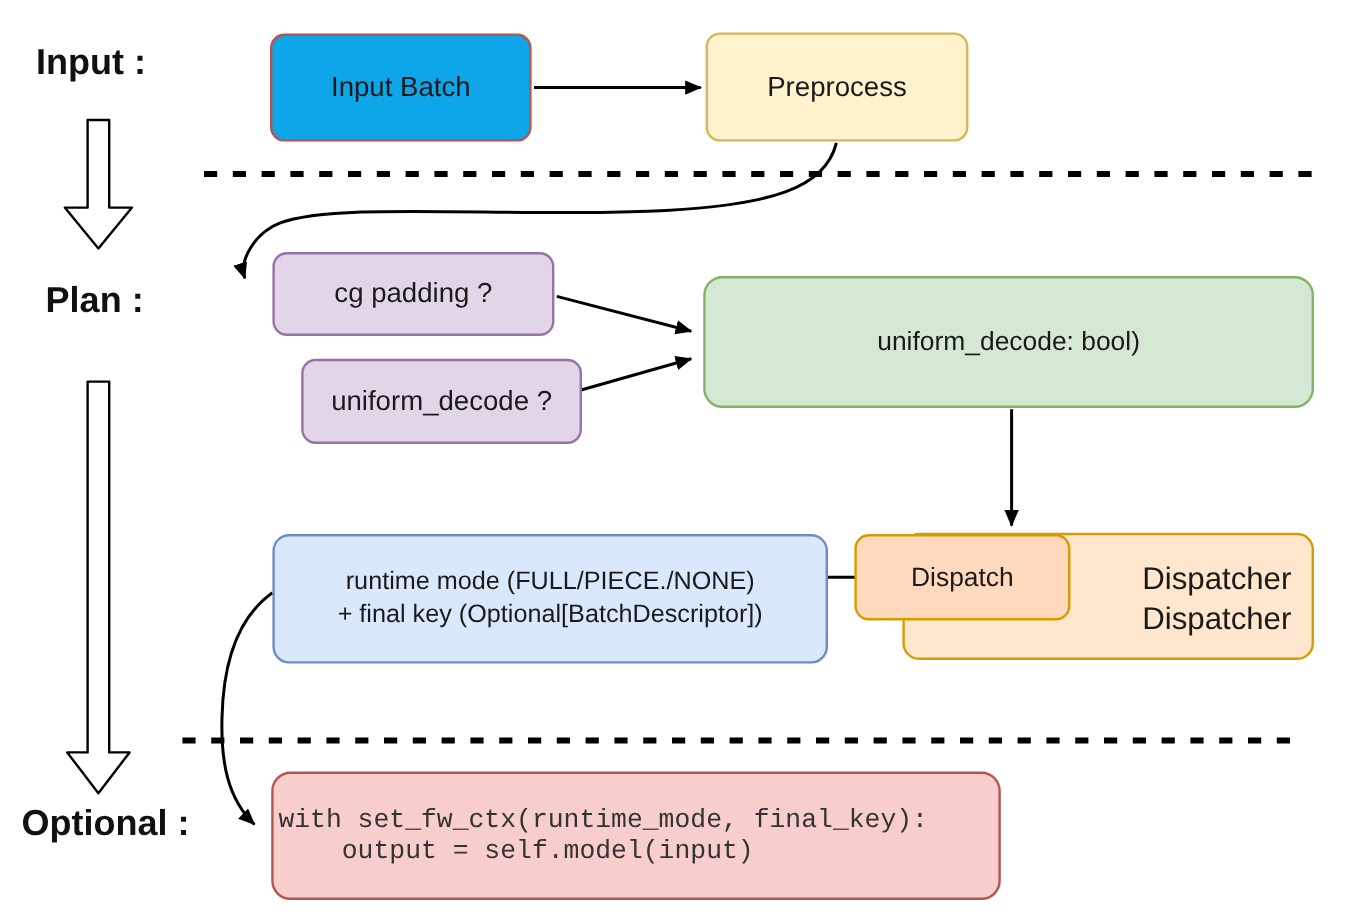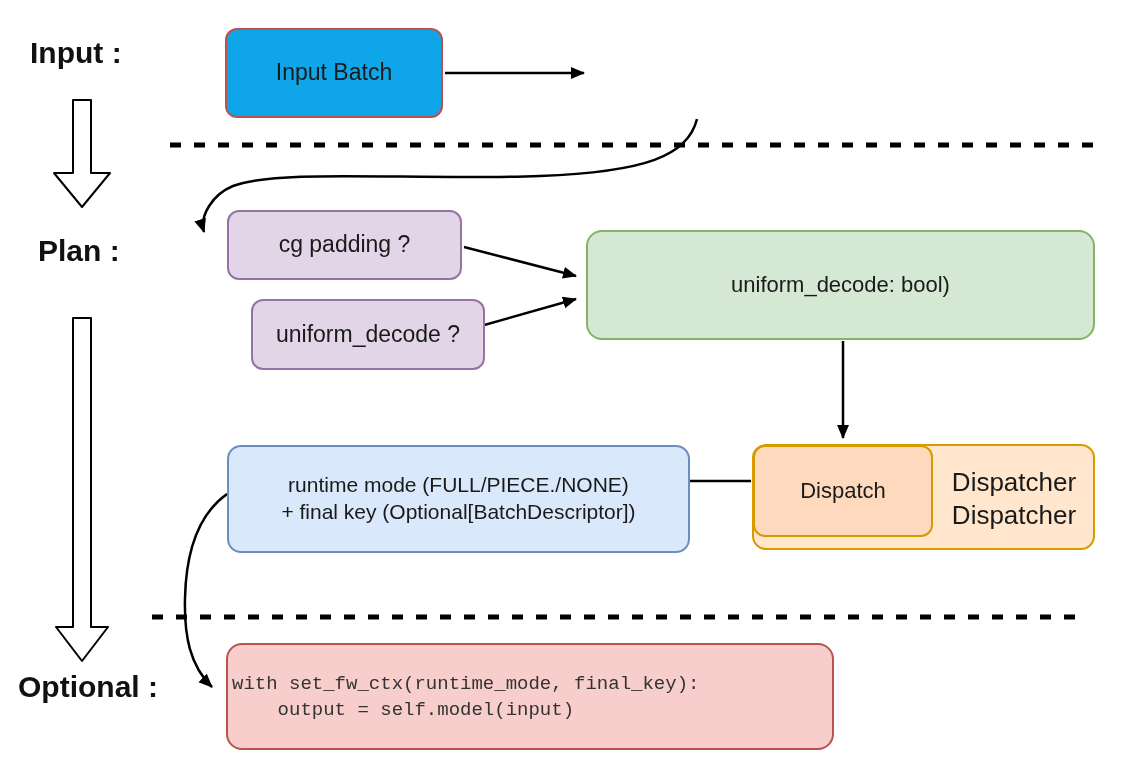--- a/index.html
+++ b/index.html
@@ -16,26 +16,26 @@
     position:absolute;box-sizing:border-box;border:2px solid;border-radius:12px;
     display:flex;align-items:center;justify-content:center;flex-direction:column;
     text-align:center;line-height:1.35;
   }
   #node-input-batch{left:225px;top:28px;width:218px;height:90px;background:#0ea5e9;border-color:#b85450;font-size:23px;}
   #node-preprocess{left:588px;top:27px;width:219px;height:91px;background:#fff2cc;border-color:#d6b656;font-size:23px;}
   #node-cg-padding{left:227px;top:210px;width:235px;height:70px;background:#e1d5e7;border-color:#9673a6;font-size:23px;}
   #node-uniform-decode{left:227px;top:299px;width:234px;height:71px;background:#e1d5e7;border-color:#9673a6;font-size:23px;margin-left:24px;}
   #node-init-key{left:586px;top:230px;width:509px;height:110px;background:#d5e8d4;border-color:#82b366;font-size:22px;border-radius:16px;}
   #node-cudagraph{left:752px;top:444px;width:343px;height:106px;background:#ffe6cc;border-color:#d79b00;border-radius:14px;}
-  #node-dispatch{left:753px;top:445px;width:180px;height:92px;background:#ffd9bd;border-color:#d79b00;font-size:22px;border-radius:12px;}
+  #node-dispatch{left:712px;top:445px;width:180px;height:72px;background:#ffd9bd;border-color:#d79b00;font-size:22px;border-radius:12px;}
   .cudagraph-label{position:absolute;left:933px;top:466px;width:162px;text-align:center;font-size:26px;line-height:1.25;}
   #node-runtime{left:227px;top:445px;width:463px;height:108px;background:#dae8fc;border-color:#6c8ebf;font-size:21px;border-radius:14px;line-height:1.28;}
   #node-code{
     left:226px;top:643px;width:608px;height:107px;background:#f8cecc;border-color:#b85450;border-radius:16px;
-    display:block;text-align:left;font-family:"Liberation Mono", monospace;font-size:19px;color:#333;
+    display:block;text-align:left;font-family:"Liberation Mono", monospace;font-size:22px;color:#333;
     white-space:pre;line-height:26px;padding:26px 4px 0 4px;
   }
 </style>
 </head>
 <body>
 
 <div class="canvas">
 
   <svg class="connectors" viewBox="0 0 1142 770" xmlns="http://www.w3.org/2000/svg">
     <defs>
@@ -61,20 +61,23 @@
   </svg>
 
   <div class="stage-label" id="label-input">Input :</div>
   <div class="stage-label" id="label-plan">Plan :</div>
   <div class="stage-label" id="label-execute">Optional :</div>
 
   <div class="node" id="node-input-batch">
     <span>Input Batch</span>
   </div>
 
+  <div class="node" id="node-preprocess">
+    <span>Preprocess</span>
+  </div>
 
   <div class="node" id="node-cg-padding">
     <span>cg padding ?</span>
   </div>
 
   <div class="node" id="node-uniform-decode">
     <span>uniform_decode ?</span>
   </div>
 
   <div class="node" id="node-init-key">

